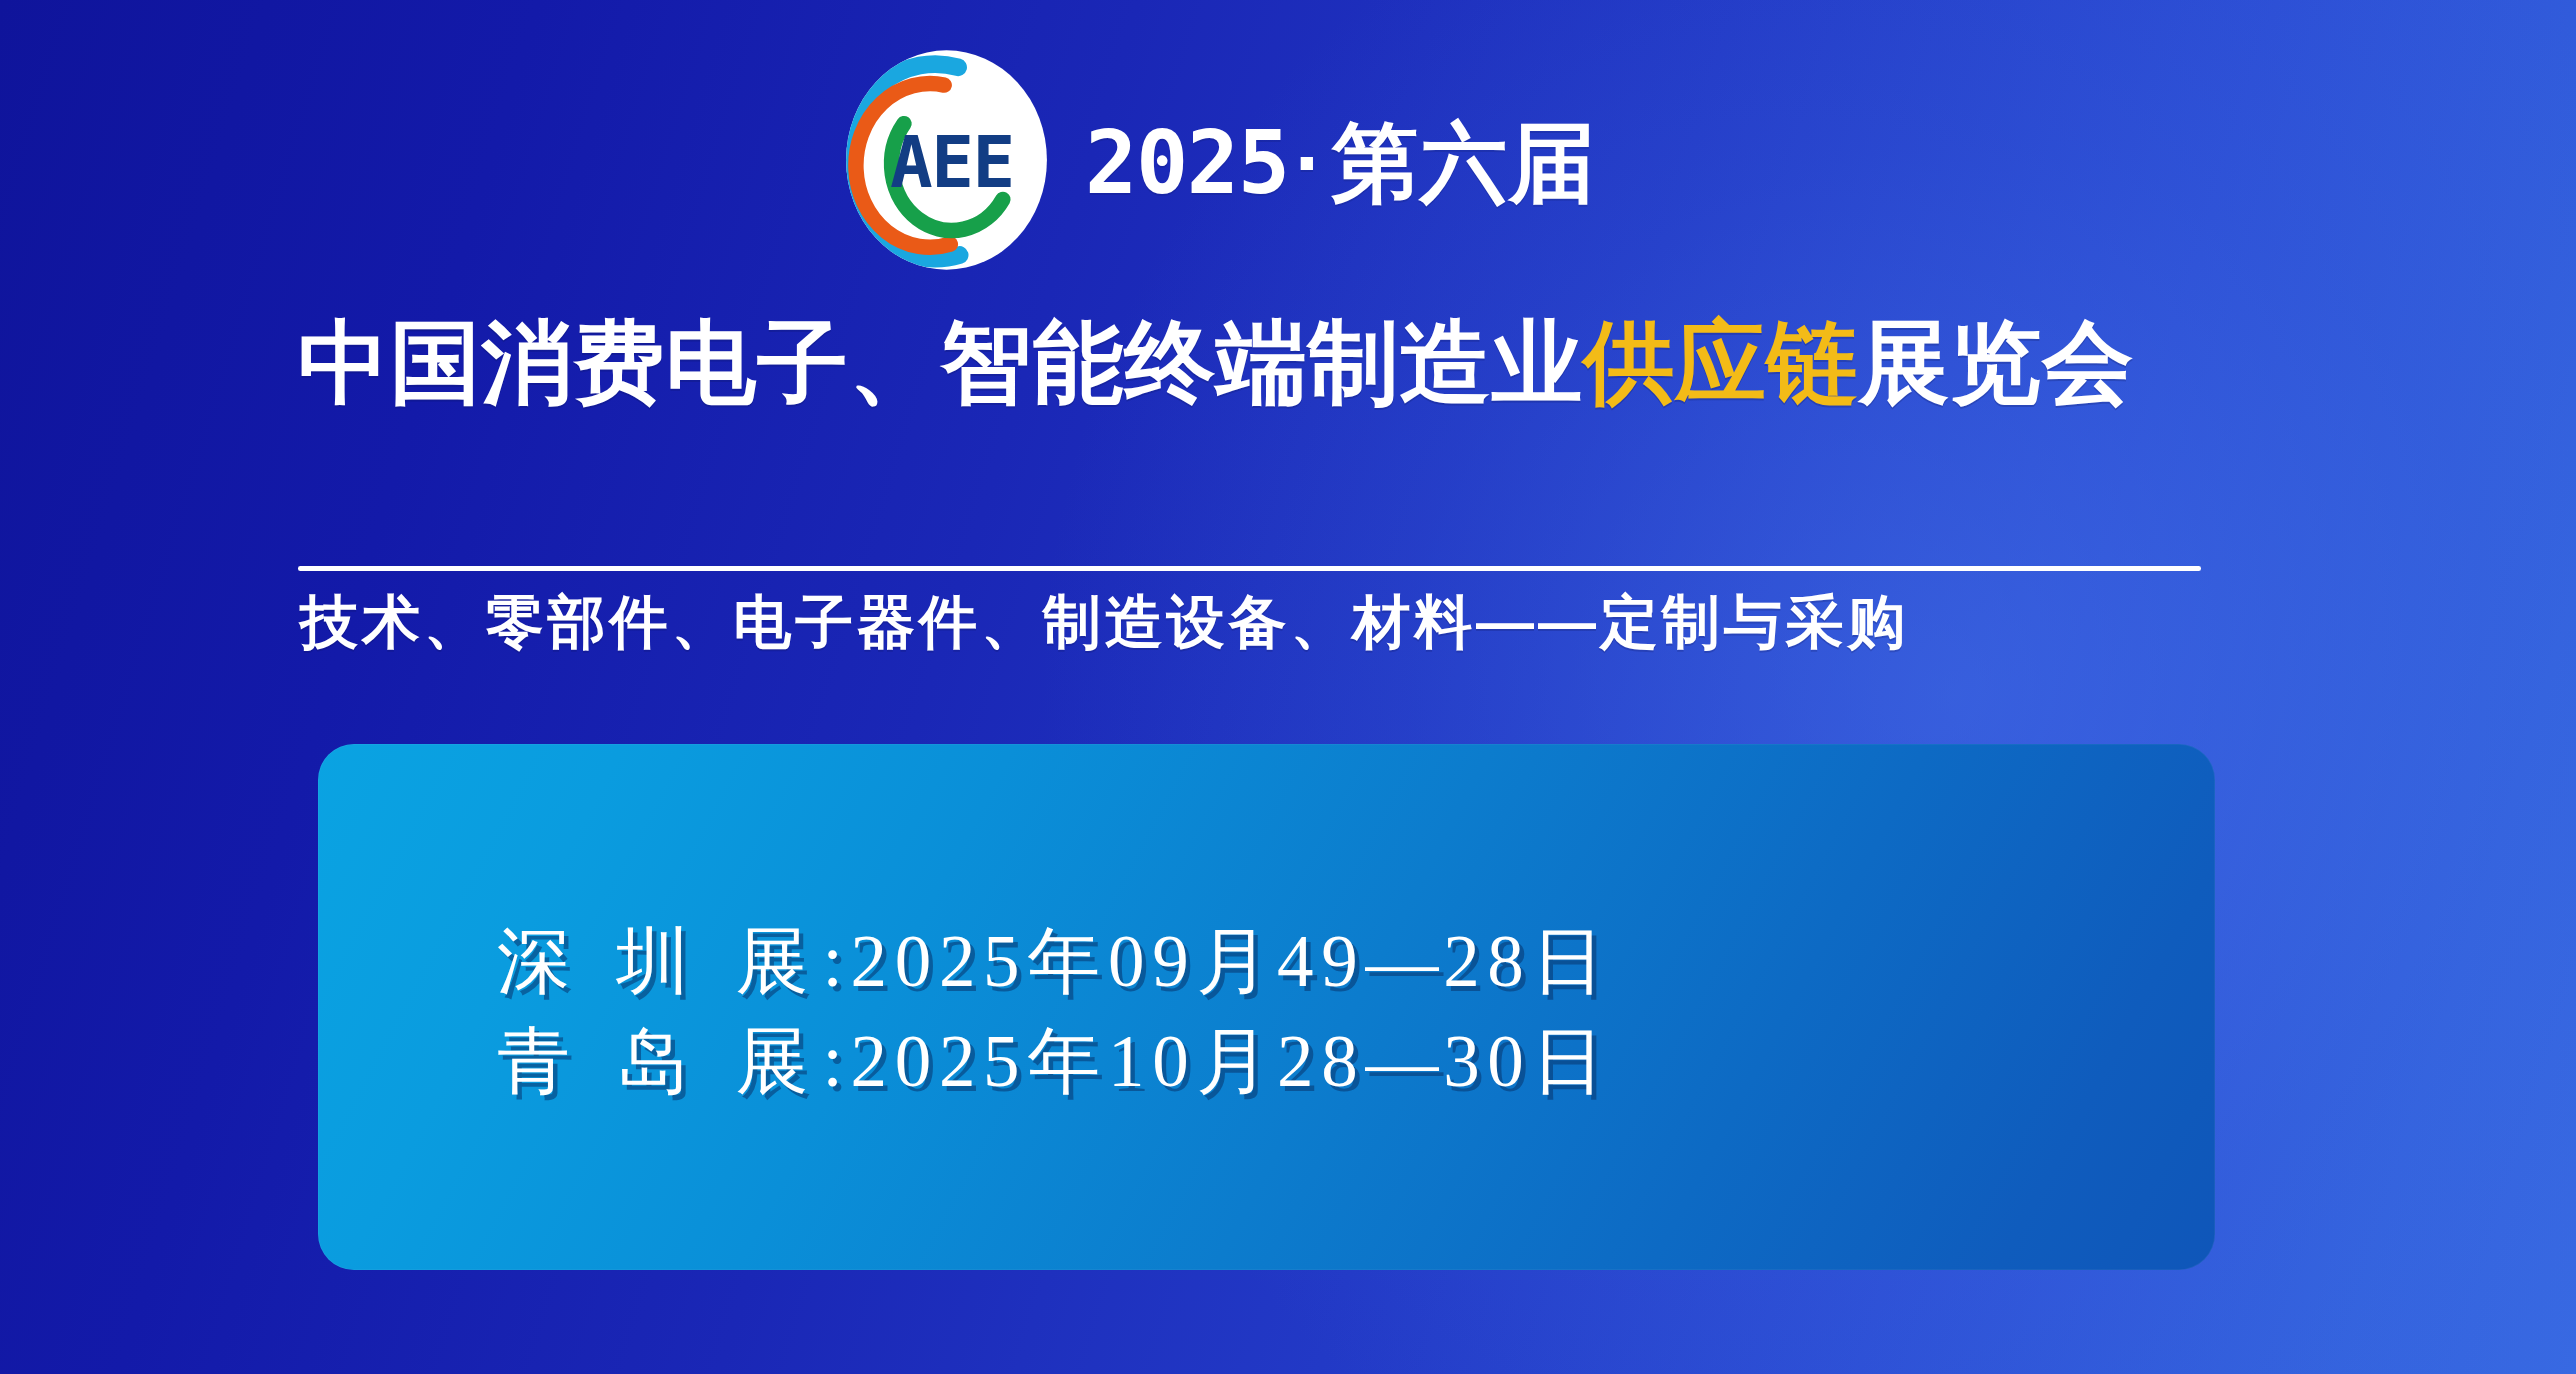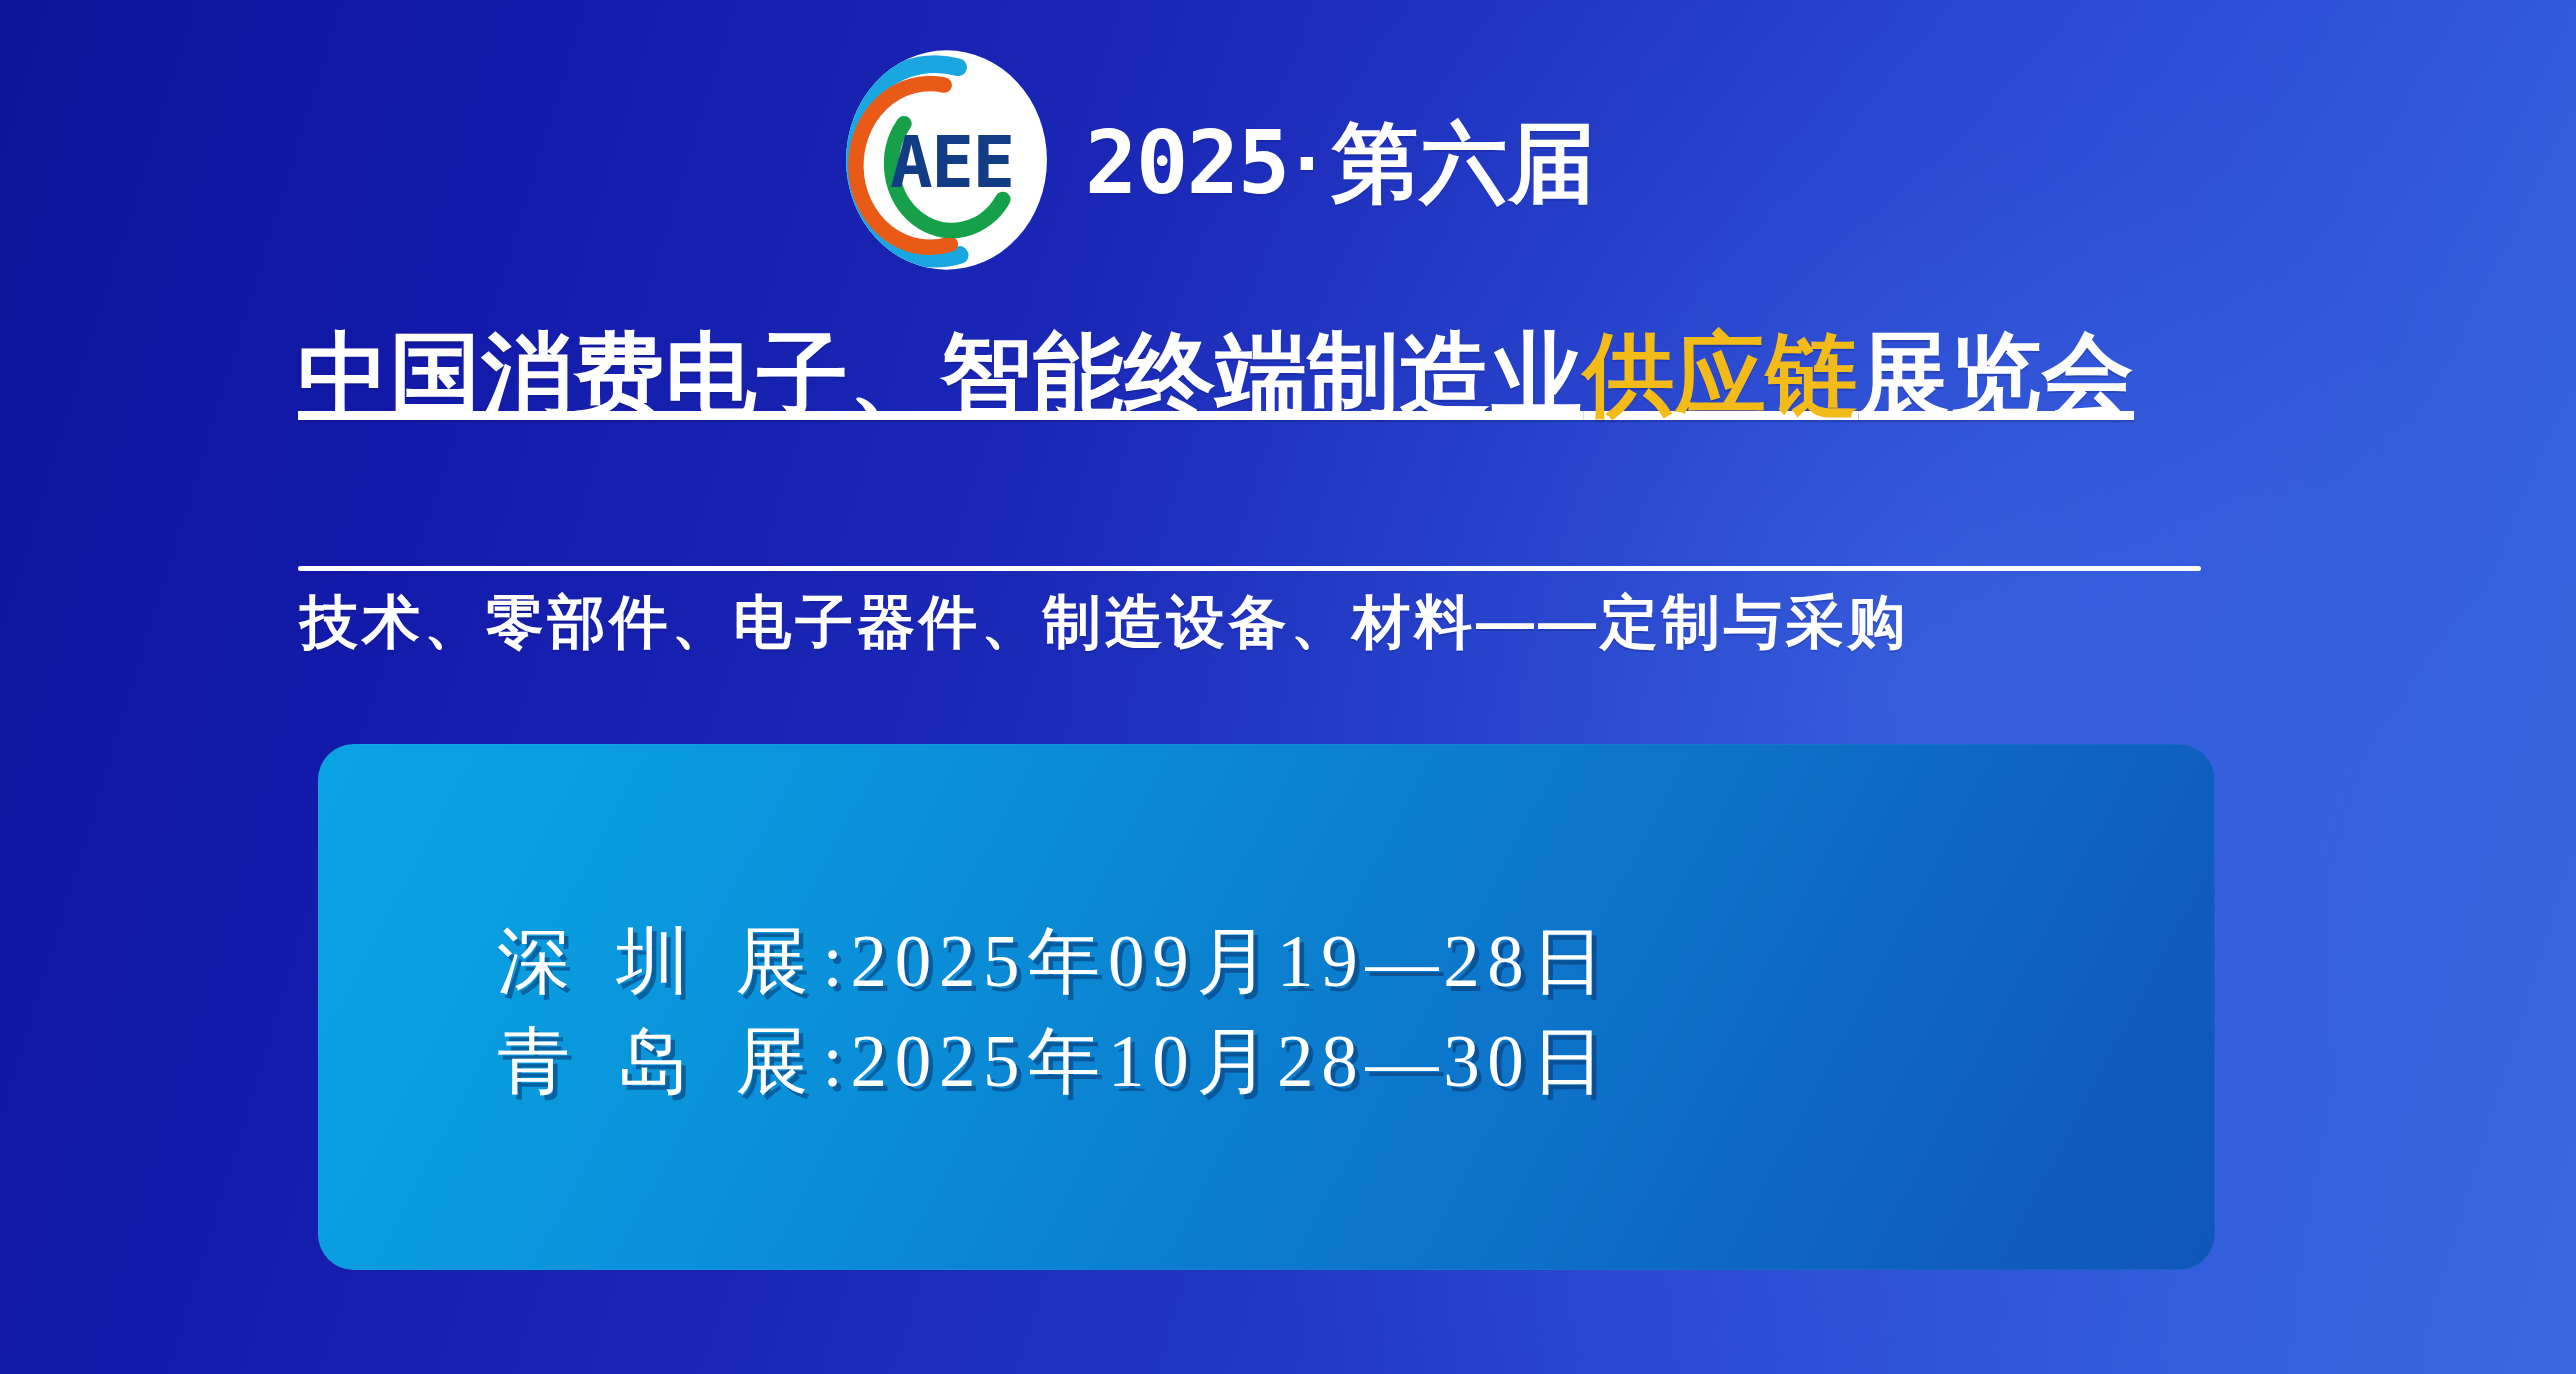--- a/index.html
+++ b/index.html
@@ -68,21 +68,21 @@
   .hl {
     color:#ffffff;
     font-size:91px;
     font-weight:700;
     line-height:1.23;
     letter-spacing:0.8px;
     white-space:nowrap;
     text-shadow:0 2.3px 0 rgba(8,16,80,.22);
   }
   .hl .hi { color:#f3bb17; }
-  #hl2 { margin-top:14px;text-decoration:underline; }
+  #hl2 { margin-top:2px; }
 
   #rule {
     position:absolute;
     left:298px; top:566px;
     width:1903px; height:5.4px;
     background:#ffffff;
     border-radius:2.3px;
   }
 
   #subtitle {
@@ -177,21 +177,21 @@
   </div>
 
   <div id="rule"></div>
 
   <div id="subtitle">技术、零部件、电子器件、制造设备、材料——定制与采购</div>
 
   <div id="datePanel">
     <div id="dateList">
 
       <div class="dateLine">
-        <span class="city">深 圳 展</span><span>:</span><span>2025</span><span>年</span><span>09</span><span>月</span><span>19</span><span class="sep">—</span><span>28</span><span>日</span>
+        <span class="city">深 圳 展</span><span>:</span><span>2025</span><span>年</span><span>09</span><span>月</span><span>49</span><span class="sep">—</span><span>28</span><span>日</span>
       </div>
 
 
       <div class="dateLine">
         <span class="city">青 岛 展</span><span>:</span><span>2025</span><span>年</span><span>10</span><span>月</span><span>28</span><span class="sep">—</span><span>30</span><span>日</span>
       </div>
 
     </div>
   </div>
 

